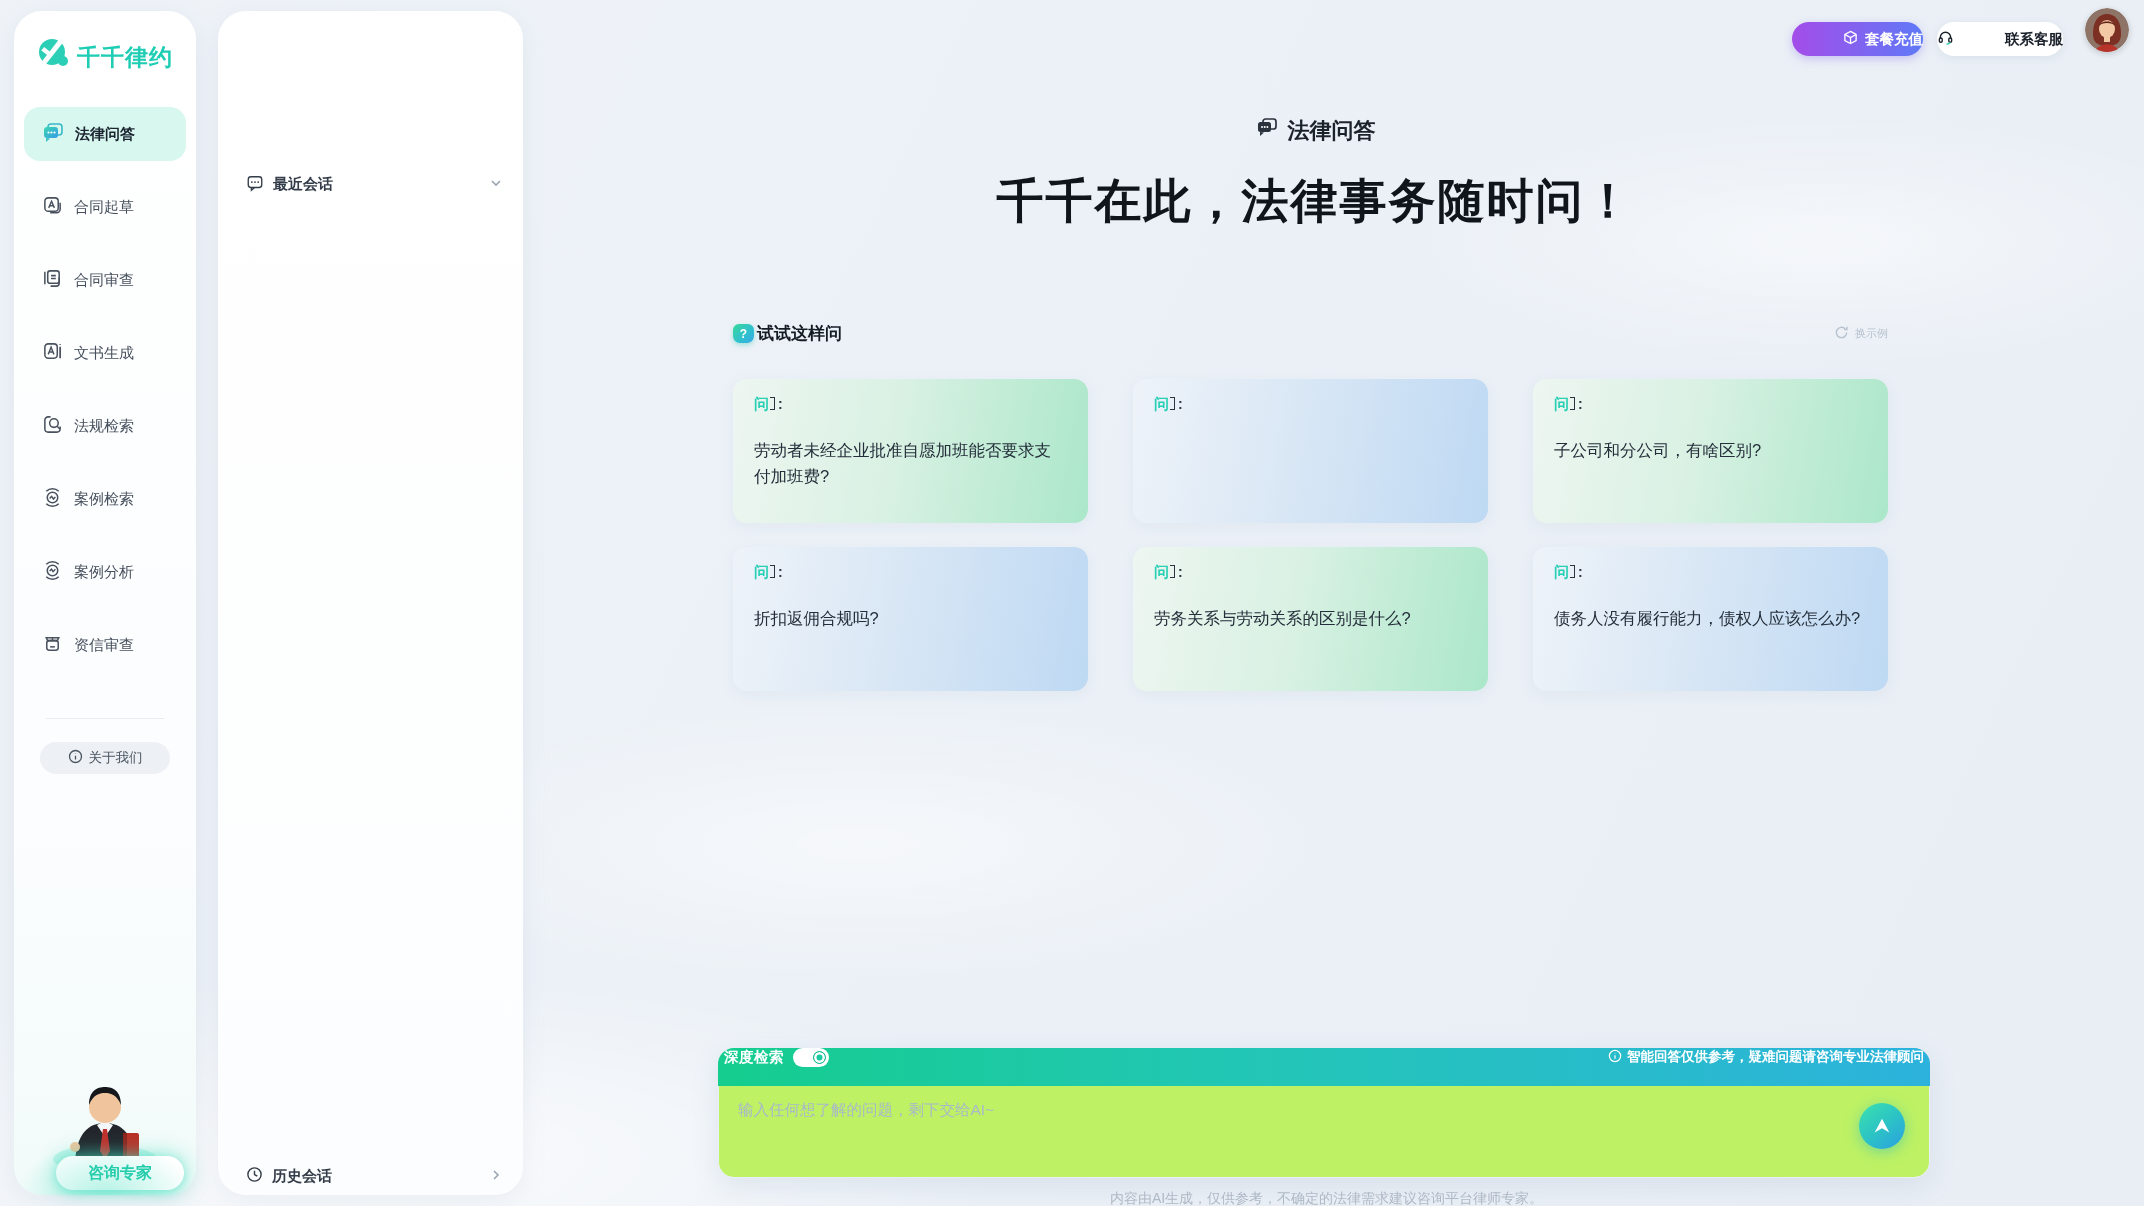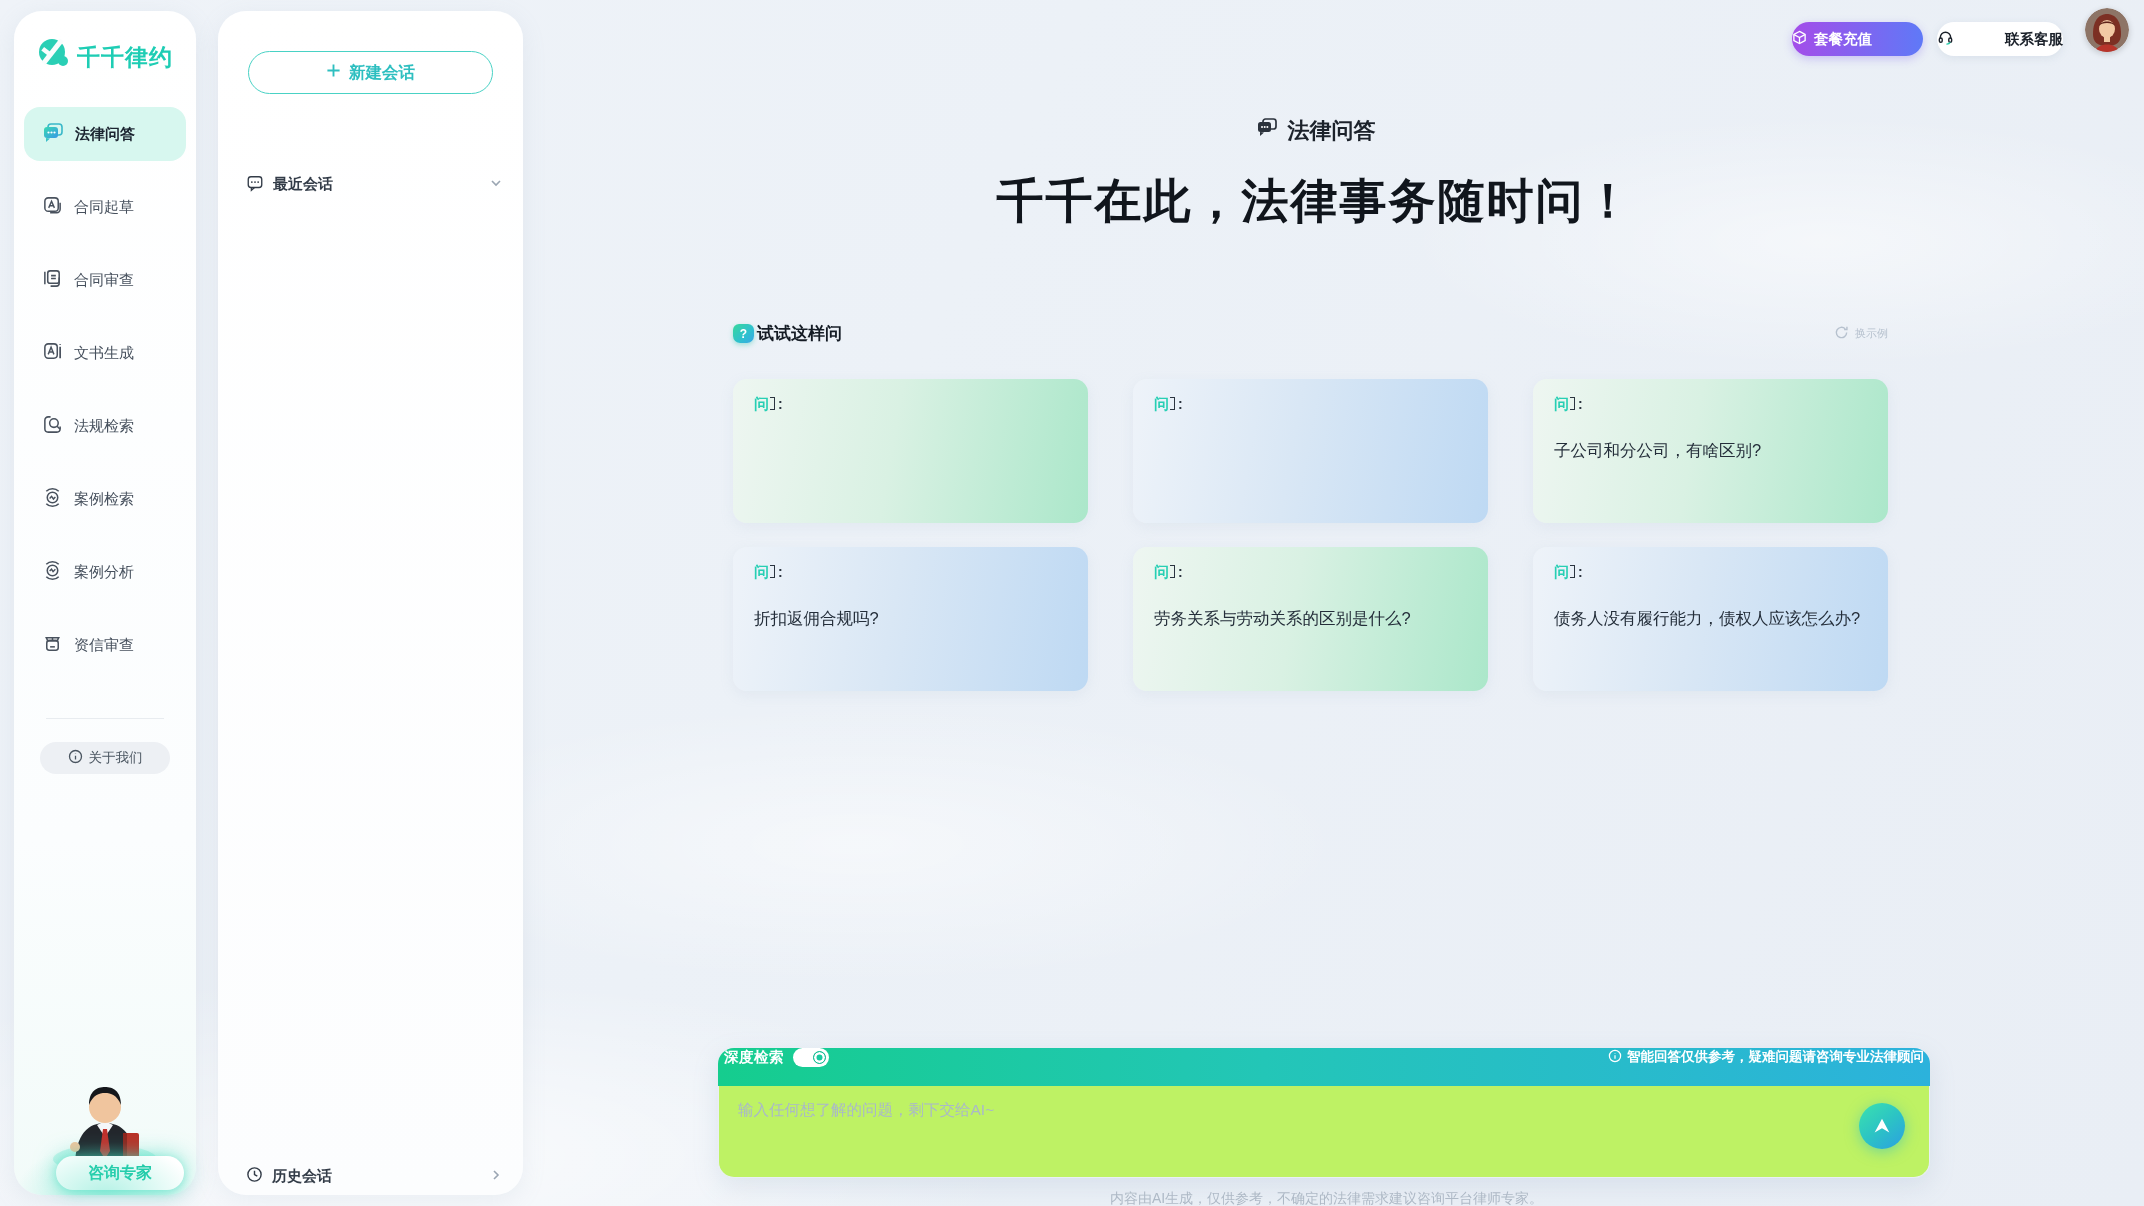--- a/index.html
+++ b/index.html
@@ -72,21 +72,21 @@
     display:flex; align-items:center; gap:9px; font-size:15px; font-weight:600; color:#333c48; cursor:pointer;
   }
   .session-row .spacer{ flex:1; }
   .row-recent{ top:160px; }
   .row-history{ top:1152px; }
 
   
   .btn-recharge{
     position:absolute; left:1792px; top:22px; width:131px; height:34px; border-radius:17px;
     background:linear-gradient(90deg,#a44de9 0%,#5f79f7 100%);
-    display:flex; align-items:center; justify-content:flex-start; gap:7px;
+    display:flex; align-items:center; justify-content:flex-end; gap:7px;
     color:#fff; font-size:14.5px; font-weight:700; cursor:pointer;
     box-shadow:0 3px 10px rgba(120,90,240,.3);
   }
   .btn-support{
     position:absolute; left:1937px; top:22px; width:126px; height:34px; border-radius:17px;
     background:#ffffff; display:flex; align-items:center; justify-content:space-between; gap:7px;
     color:#1c222b; font-size:14.5px; font-weight:700; cursor:pointer;
     box-shadow:0 2px 8px rgba(140,160,185,.18);
   }
   .avatar{
@@ -301,28 +301,20 @@
       <rect x="78" y="74" width="4" height="26" fill="#8f221b"></rect>
       <circle cx="30" cy="88" r="5" fill="#f0c59e"></circle>
     </svg>
   </div>
   <div class="expert-pill">
     <span>咨询专家</span>
   </div>
 </div>
 
 <div class="sidebar2">
-  <div class="new-session">
-    <span>
-      <svg width="15" height="15" viewBox="0 0 16 16" stroke="#2ebfc0" stroke-width="2" fill="none">
-        <path d="M8 1.5 v13 M1.5 8 h13"></path>
-      </svg>
-    </span>
-    <span>新建会话</span>
-  </div>
 
   <div class="session-row row-recent">
     <span>
       <svg width="18" height="18" viewBox="0 0 20 20" fill="none" stroke="#333c48" stroke-width="1.5">
         <rect x="2.5" y="3" width="15" height="12" rx="3"></rect>
         <path d="M6 15 v3 l3.5 -3"></path>
         <path d="M6.5 9 h0.01 M10 9 h0.01 M13.5 9 h0.01" stroke-width="2" stroke-linecap="round"></path>
       </svg>
     </span>
     <span>最近会话</span>
@@ -413,20 +405,21 @@
     </span>
   </div>
 
   <div class="cards">
     <div class="card green">
       <div class="q-row">
         <span class="q-glyph">问</span>
           <span class="q-bracket"></span>
           <span class="q-colon">:</span>
       </div>
+      <div class="card-text">劳动者未经企业批准自愿加班能否要求支付加班费?</div>
     </div>
     <div class="card blue">
       <div class="q-row">
         <span class="q-glyph">问</span>
           <span class="q-bracket"></span>
           <span class="q-colon">:</span>
       </div>
     </div>
     <div class="card green">
       <div class="q-row">

